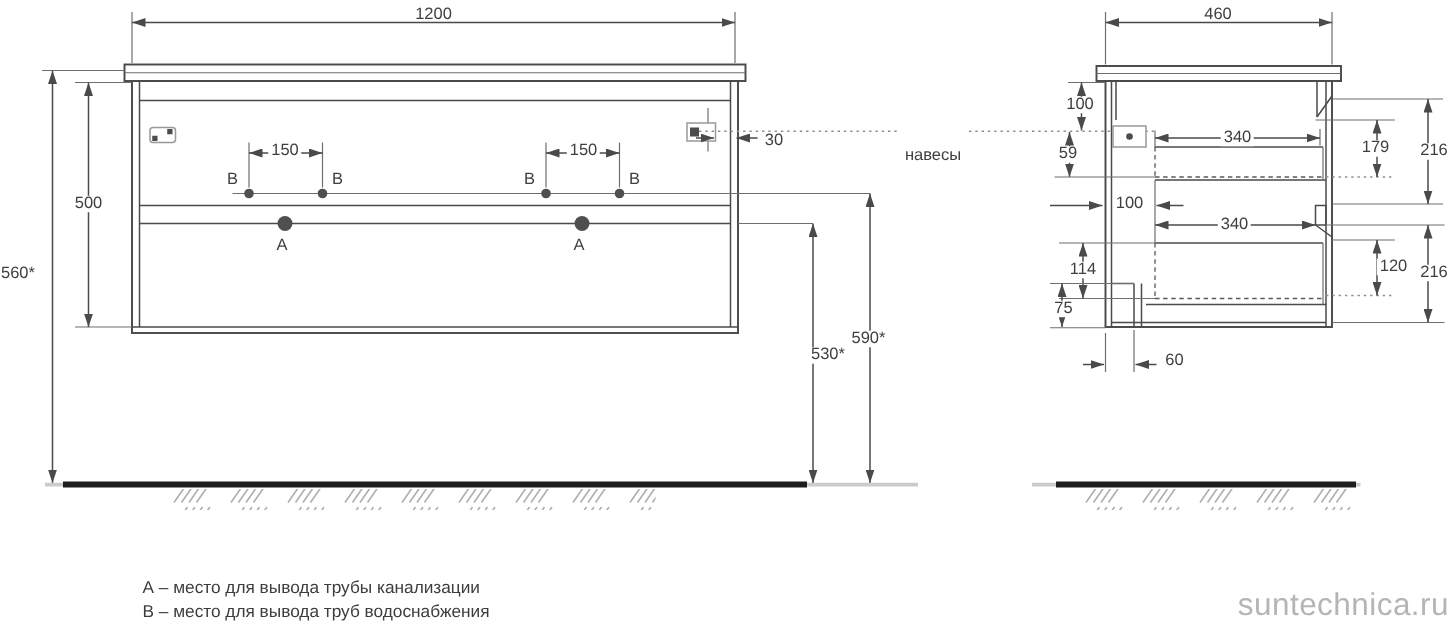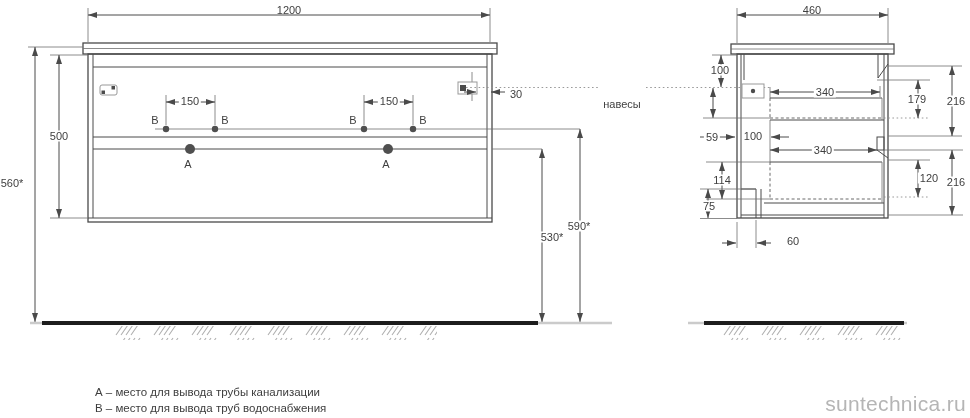--- a/index.html
+++ b/index.html
@@ -253,27 +253,27 @@
 <div class="lbl" style="left:353px;top:120px;">В</div>
 <div class="lbl" style="left:423px;top:120px;">В</div>
 <div class="lbl" style="left:188px;top:164px;">А</div>
 <div class="lbl" style="left:386px;top:164px;">А</div>
 <div class="lbl bg" style="left:552px;top:237px;">530*</div>
 <div class="lbl bg" style="left:579px;top:226px;">590*</div>
 <div class="lbl bg" style="left:622px;top:87px;margin-top:17px;">навесы</div>
 
 <div class="lbl" style="left:812px;top:10px;">460</div>
 <div class="lbl bg" style="left:720px;top:70px;">100</div>
-<div class="lbl bg" style="left:712px;top:103px;margin-top:34px;">59</div>
+<div class="lbl bg" style="left:712px;top:103px;">59</div>
 <div class="lbl" style="left:753px;top:136px;">100</div>
 <div class="lbl bg" style="left:825px;top:92px;">340</div>
 <div class="lbl bg" style="left:823px;top:150px;">340</div>
 <div class="lbl bg" style="left:722px;top:180px;text-align:center;">114</div>
 <div class="lbl bg" style="left:709px;top:206px;">75</div>
-<div class="lbl" style="left:783px;top:241px;margin-left:10px;">60</div>
+<div class="lbl" style="left:783px;top:241px;">60</div>
 <div class="lbl bg" style="left:917px;top:99px;">179</div>
 <div class="lbl bg" style="left:956px;top:101px;">216</div>
 <div class="lbl bg" style="left:917px;top:178px;margin-left:12px;">120</div>
 <div class="lbl bg" style="left:956px;top:182px;">216</div>
 
 <div class="note" style="left:95px;top:387px;">А – место для вывода трубы канализации</div>
 <div class="note" style="left:95px;top:403px;">В – место для вывода труб водоснабжения</div>
 
 <div class="wm">suntechnica.ru</div>
 

